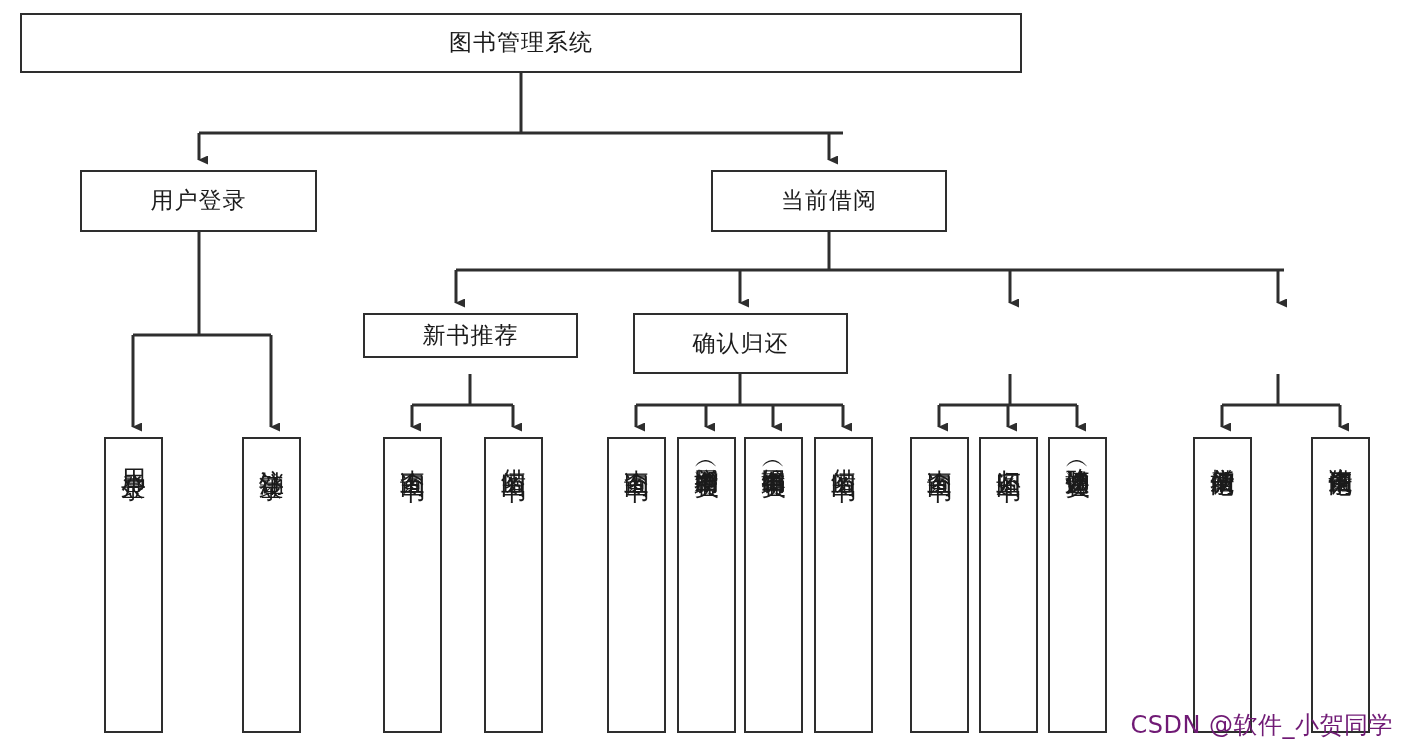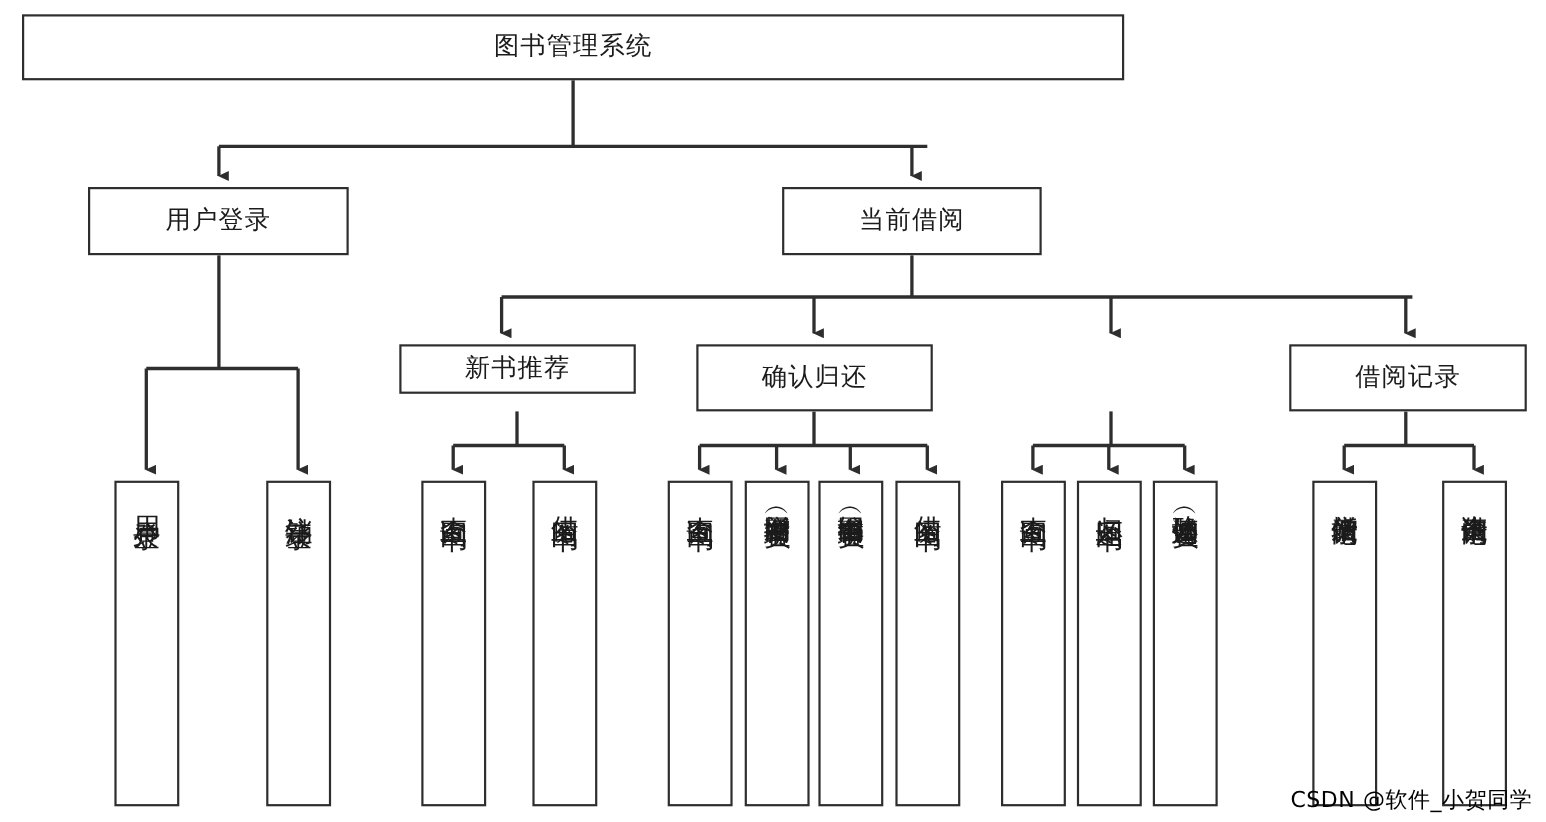--- a/index.html
+++ b/index.html
@@ -67,22 +67,22 @@
     height: auto;
   }
   .node.leaf.tight .node-label {
     font-size: 24px;
     letter-spacing: 1px;
   }
   #watermark {
     position: absolute;
     right: 12px;
     bottom: 6px;
-    font-size: 20px;
-    color: #000000;
+    font-size: 24px;
+    color: #701a75;
     letter-spacing: 0.5px;
     white-space: nowrap;
   }
 </style>
 </head>
 <body>
 
 <div id="diagram-root">
 
   <svg id="edge-layer" viewBox="0 0 1405 747" width="1405" height="747" aria-hidden="true">
@@ -145,23 +145,20 @@
   <div class="node horiz" style="left:711px; top:170px; width:236px; height:62px;">
     <span class="node-label">当前借阅</span>
   </div>
 
   <div class="node horiz" style="left:363px; top:313px; width:215px; height:45px;">
     <span class="node-label">新书推荐</span>
   </div>
   <div class="node horiz" style="left:633px; top:313px; width:215px; height:61px;">
     <span class="node-label">确认归还</span>
   </div>
-  <div class="node horiz" style="left:1172px; top:313px; width:216px; height:61px;">
-    <span class="node-label">借阅记录</span>
-  </div>
 
   <div class="node leaf" style="left:104px; top:437px; width:59px; height:296px;">
     <span class="node-label">用户登录</span>
   </div>
   <div class="node leaf" style="left:242px; top:437px; width:59px; height:296px;">
     <span class="node-label">注销登录</span>
   </div>
 
   <div class="node leaf" style="left:383px; top:437px; width:59px; height:296px;">
     <span class="node-label">查询图书</span>

